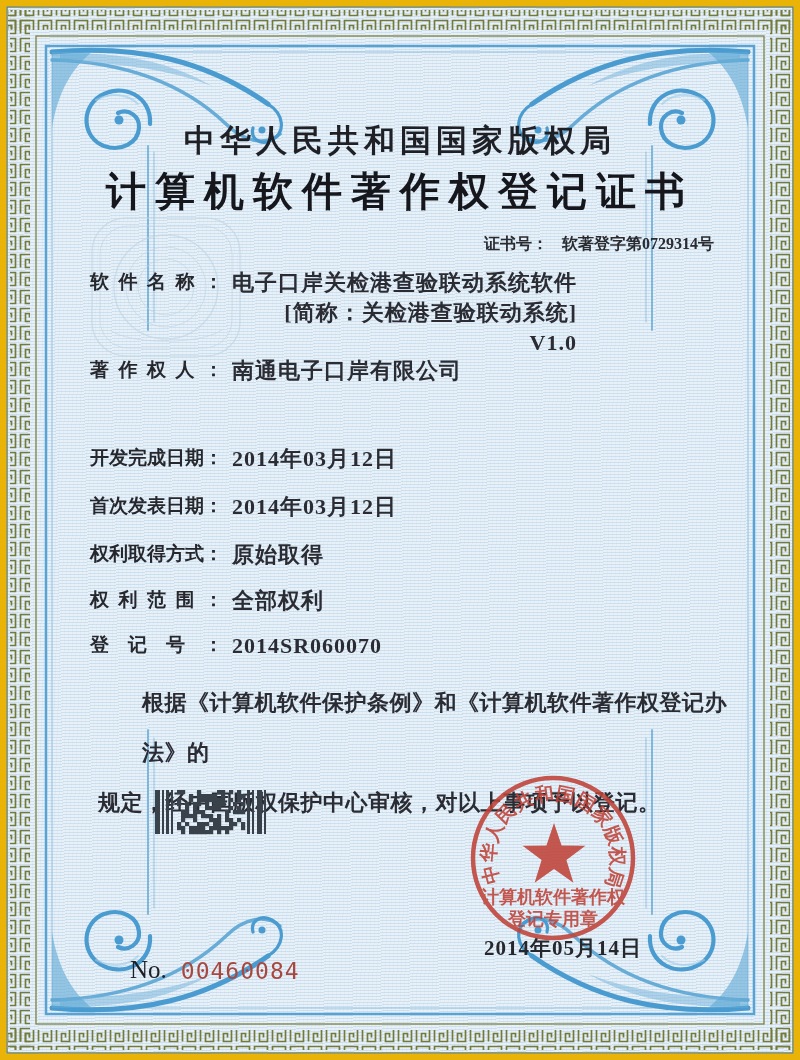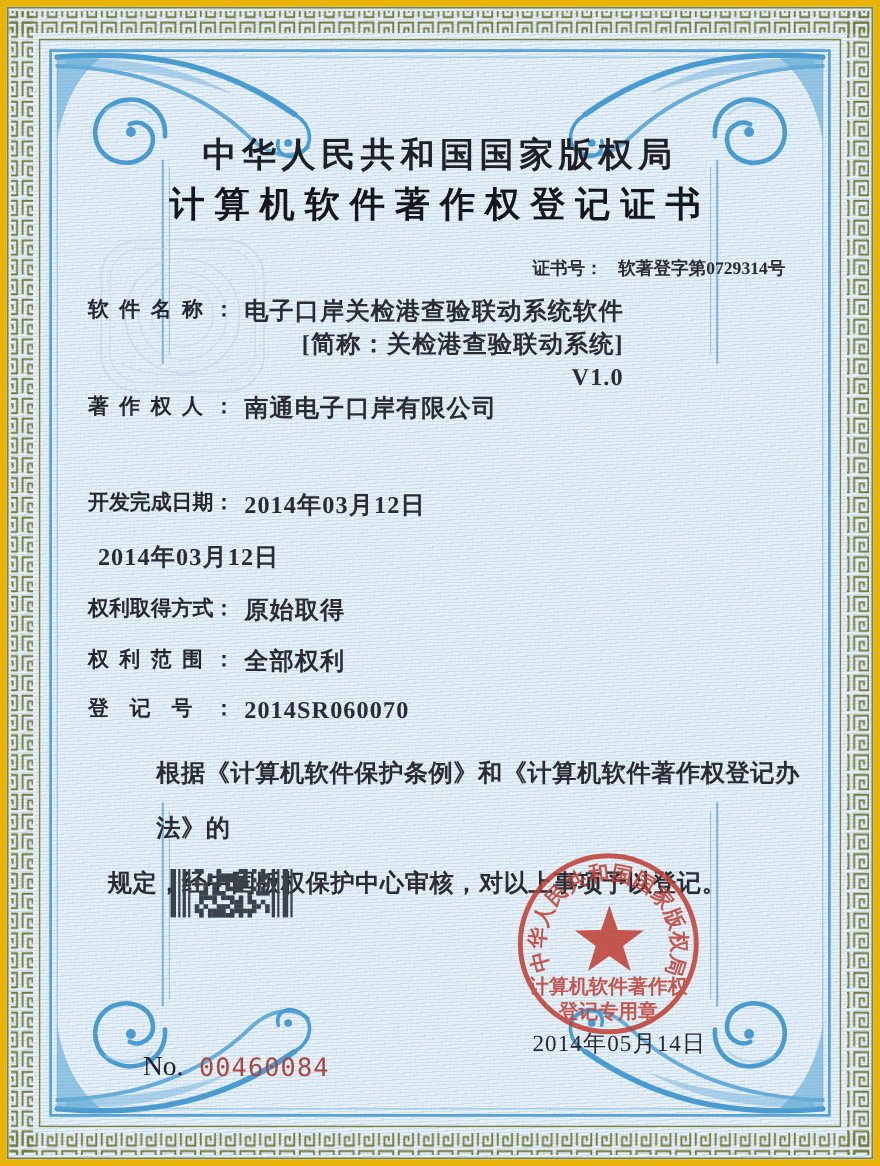--- a/index.html
+++ b/index.html
@@ -18,42 +18,42 @@
   svg.layer{position:absolute;left:0;top:0;pointer-events:none;}
   .content{position:absolute;left:0;top:0;width:800px;height:1060px;}
   .content>div{position:absolute;}
 
   .title1{
     left:0;top:120px;width:800px;text-align:center;
     font-size:31px;font-weight:700;letter-spacing:5px;color:#1f2026;
   }
   .title2{
     left:0;top:164px;width:800px;text-align:center;
-    font-size:32px;font-weight:800;letter-spacing:9px;color:#16171c;
+    font-size:40px;font-weight:800;letter-spacing:9px;color:#16171c;
   }
   .certno{
     left:484px;top:234px;font-size:16px;font-weight:600;color:#2a2b31;
   }
   .certno .cl{margin-right:14px;}
 
-  .row{left:80px;display:flex;align-items:flex-start;}
+  .row{left:90px;display:flex;align-items:flex-start;}
   .row .lbl{
     width:133px;font-size:19px;font-weight:700;color:#26272d;
     text-align:justify;text-align-last:justify;flex:none;line-height:28px;
   }
   .row .vals{margin-left:9px;text-align:right;}
   .row .val{font-size:22px;font-weight:700;color:#2b2c33;line-height:30px;letter-spacing:1px;}
 
   .statement{left:78px;top:678px;width:652px;margin-left:20px;}
   .stline{font-size:22px;font-weight:600;color:#2b2c33;line-height:50px;letter-spacing:.5px;}
   .stline.indent{padding-left:44px;}
 
   .issue-date{
     left:468px;top:934px;width:190px;text-align:center;
-    font-size:21px;font-weight:400;color:#26272d;letter-spacing:1px;
+    font-size:21px;font-weight:700;color:#26272d;letter-spacing:1px;
   }
   .serial{left:130px;top:956px;}
   .serial .no-label{font-size:25px;color:#1e1f24;}
   .serial .no-value{
     font-family:"DejaVu Sans Mono","Liberation Mono",monospace;
     font-size:23px;color:#a8473f;margin-left:14px;letter-spacing:1px;
     position:relative;top:1px;
   }
 
   svg text{font-family:"Liberation Serif","DejaVu Serif",serif;}
@@ -142,20 +142,21 @@
     </div>
 
     <div class="row" style="top:444px">
       <div class="lbl">开发完成日期：</div>
       <div class="vals">
           <div class="val">2014年03月12日</div>
         </div>
     </div>
 
     <div class="row" style="top:492px">
+      <div class="lbl">首次发表日期：</div>
       <div class="vals">
           <div class="val">2014年03月12日</div>
         </div>
     </div>
 
     <div class="row" style="top:540px">
       <div class="lbl">权利取得方式：</div>
       <div class="vals">
           <div class="val">原始取得</div>
         </div>

